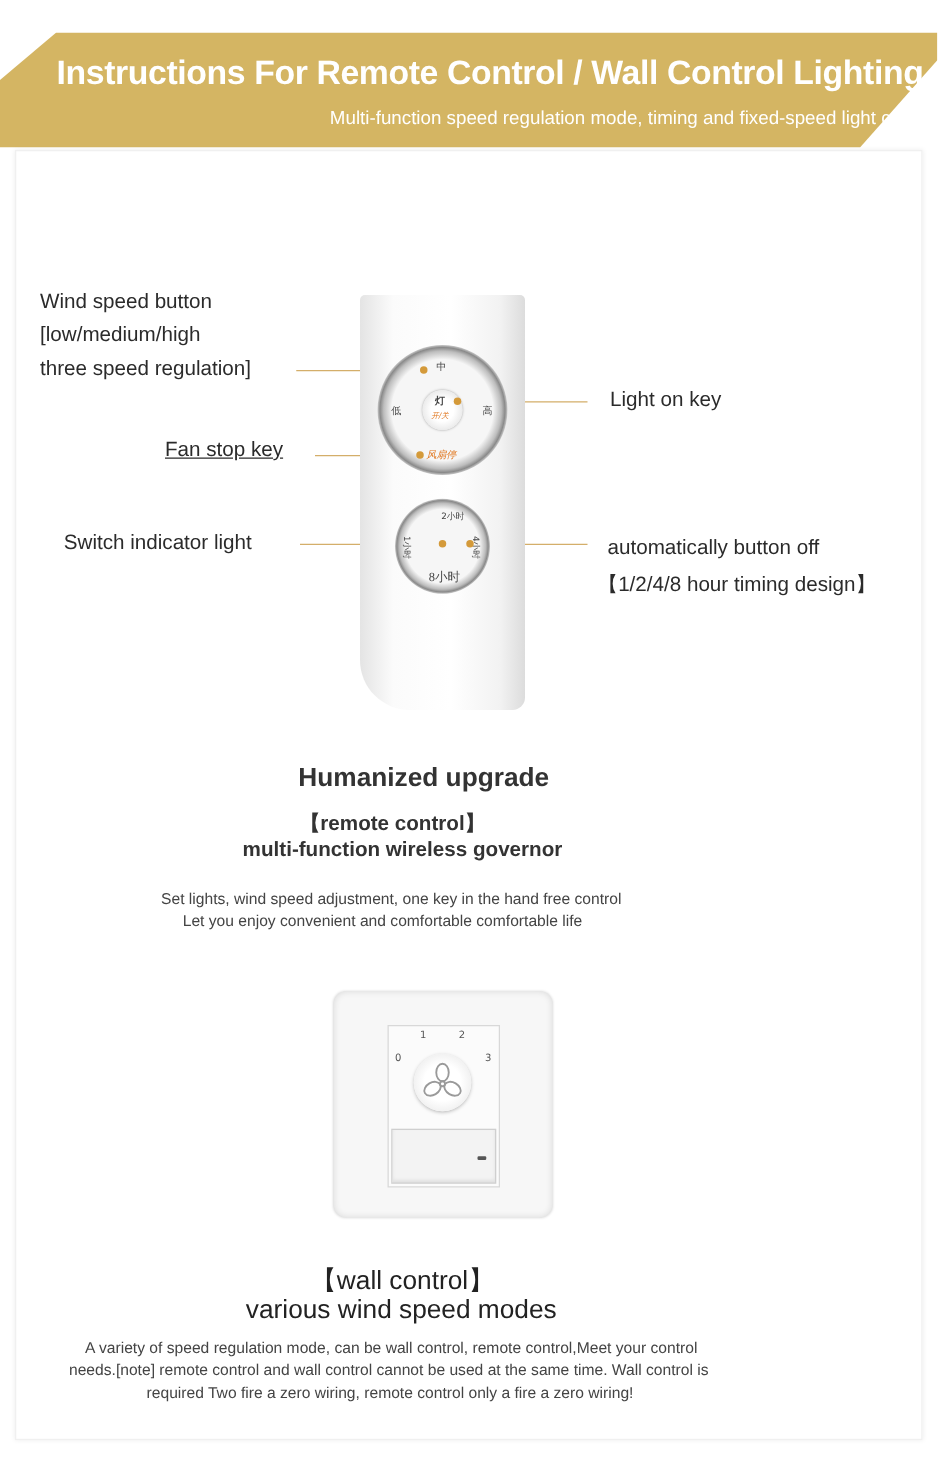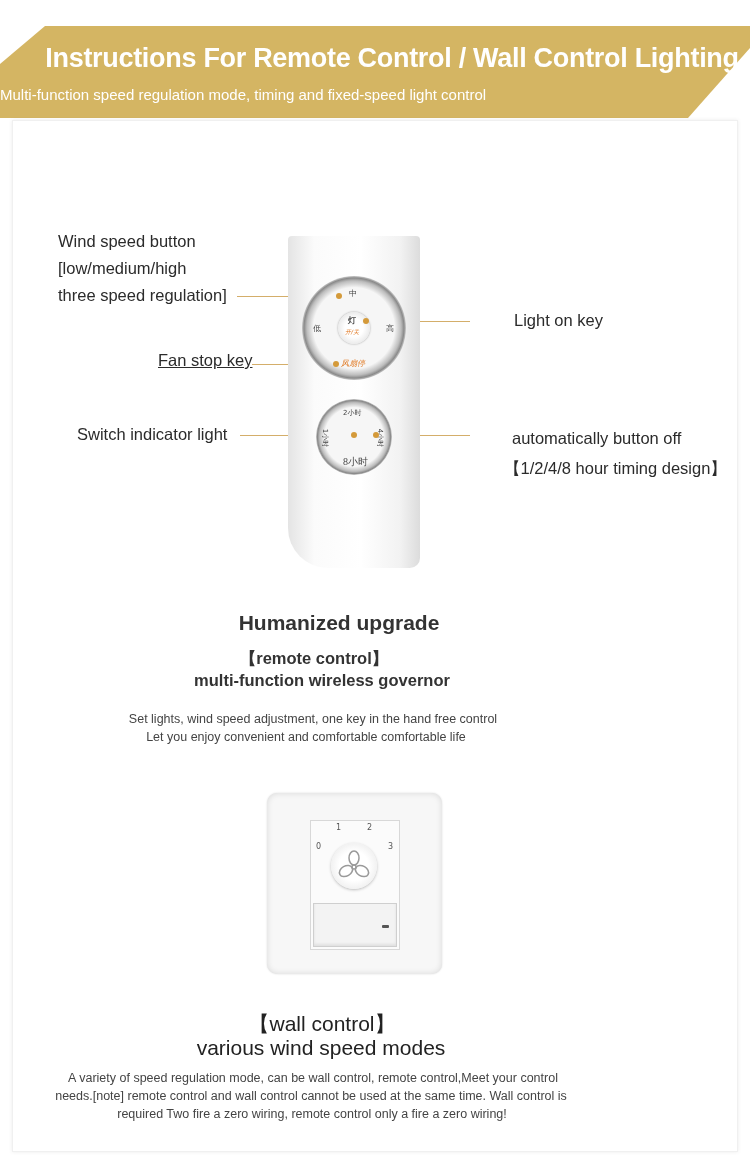--- a/index.html
+++ b/index.html
@@ -4,28 +4,28 @@
 <style>
   * { box-sizing: border-box; margin: 0; padding: 0; }
   html, body { width: 750px; height: 1175px; background: #ffffff; overflow: hidden; }
   body { position: relative; font-family: "Liberation Sans", "DejaVu Sans", sans-serif; color: #2b2b2b; }
 
   
   .banner { position: absolute; left: 0; top: 26px; width: 750px; height: 92px; }
   .banner svg { position: absolute; left: 0; top: 0; }
   .banner-title { position: absolute; left: 0; width: 750px; top: 17px; text-align: center; color: #fff;
     font-size: 27px; font-weight: bold; letter-spacing: -0.3px; font-family: "Liberation Sans", sans-serif; padding-left: 34px; }
-  .banner-sub { position: absolute; left: 0; width: 750px; top: 60px; text-align: left; color: #fff; font-size: 15px; }
+  .banner-sub { position: absolute; left: 0; width: 750px; top: 60px; text-align: right; color: #fff; font-size: 15px; }
 
   
   .card { position: absolute; left: 12px; top: 120px; width: 726px; height: 1032px; background: #fff;
     box-shadow: 0 0 4px rgba(0,0,0,0.08); border: 1px solid #f0f0f0; }
 
   
-  .lbl { position: absolute; font-size: 16.5px; color: #2b2b2b; line-height: 27px; white-space: nowrap; margin-left: 26px; }
+  .lbl { position: absolute; font-size: 16.5px; color: #2b2b2b; line-height: 27px; white-space: nowrap; }
   .line { position: absolute; height: 1px; background: #d4ae6a; }
   .dot { position: absolute; width: 6px; height: 6px; border-radius: 50%; background: #d49a3a; }
 
   
   .remote { position: absolute; left: 288px; top: 236px; width: 132px; height: 332px;
     background: linear-gradient(90deg, #e4e4e4 0%, #fbfbfb 20%, #ffffff 55%, #f2f2f2 85%, #dcdcdc 100%);
     border-radius: 4px 4px 10px 40px; }
   .pad { position: absolute; border-radius: 50%;
     background: radial-gradient(circle, #f6f6f6 55%, #bdbdbd 64%, #8a8a8a 68%, #e8e8e8 72%, #9a9a9a 78%, #d9d9d9 83%); }
   .pad1 { left: 302px; top: 276px; width: 104px; height: 104px; }
@@ -101,21 +101,21 @@
 <div class="pbtn" style="left:386px; top:323px;">高</div>
 <div class="center-btn" style="left:338px; top:312px; width:32px; height:32px;"></div>
 <div class="pbtn" style="left:348px; top:315px; font-weight:bold;">灯</div>
 <div class="pbtn orange" style="left:345px; top:328px; font-size:6px;">开/关</div>
 <div class="pbtn orange" style="left:341px; top:358px;">风扇停</div>
 <div class="dot" style="left:336px; top:293px;"></div>
 <div class="dot" style="left:363px; top:318px;"></div>
 <div class="dot" style="left:333px; top:361px;"></div>
 
 <div class="pad pad2"></div>
-<div class="pbtn" style="left:343px; top:408px; font-size:7px;">2小时</div>
+<div class="pbtn" style="left:353px; top:408px; font-size:7px;">2小时</div>
 <div class="pbtn" style="left:316px; top:433px; font-size:7px; transform:rotate(90deg);">1小时</div>
 <div class="pbtn" style="left:371px; top:433px; font-size:7px; transform:rotate(90deg);">4小时</div>
 <div class="pbtn" style="left:343px; top:455px; font-size:10px;font-family:Liberation Serif, serif;">8小时</div>
 <div class="dot" style="left:351px; top:432px;"></div>
 <div class="dot" style="left:373px; top:432px;"></div>
 
 <div class="h-center h1" style="top:611px;">Humanized upgrade</div>
 <div class="h-center h2" style="top:648px; left:-25px;">【remote control】</div>
 <div class="h-center h2" style="top:671px; left:-17px;">multi-function wireless governor</div>
 <div class="h-center p" style="top:710px; left:-26px;">Set lights, wind speed adjustment, one key in the hand free control</div>

